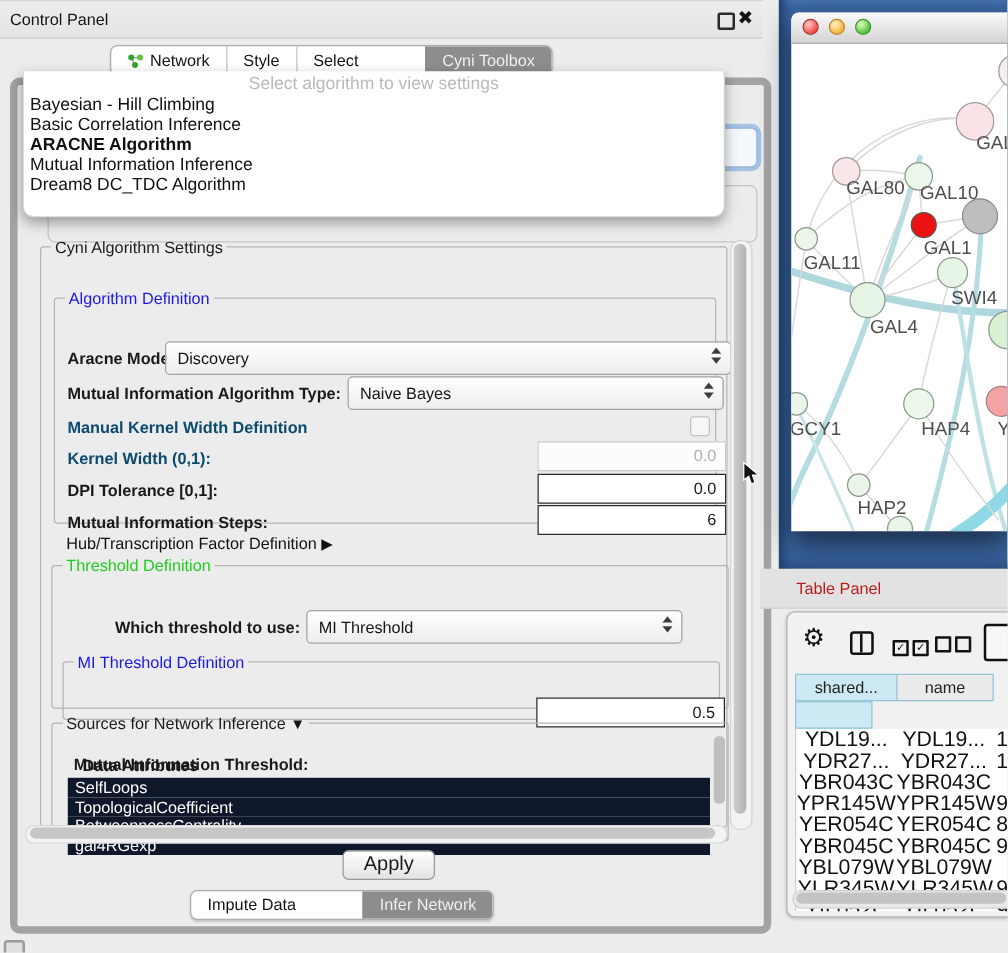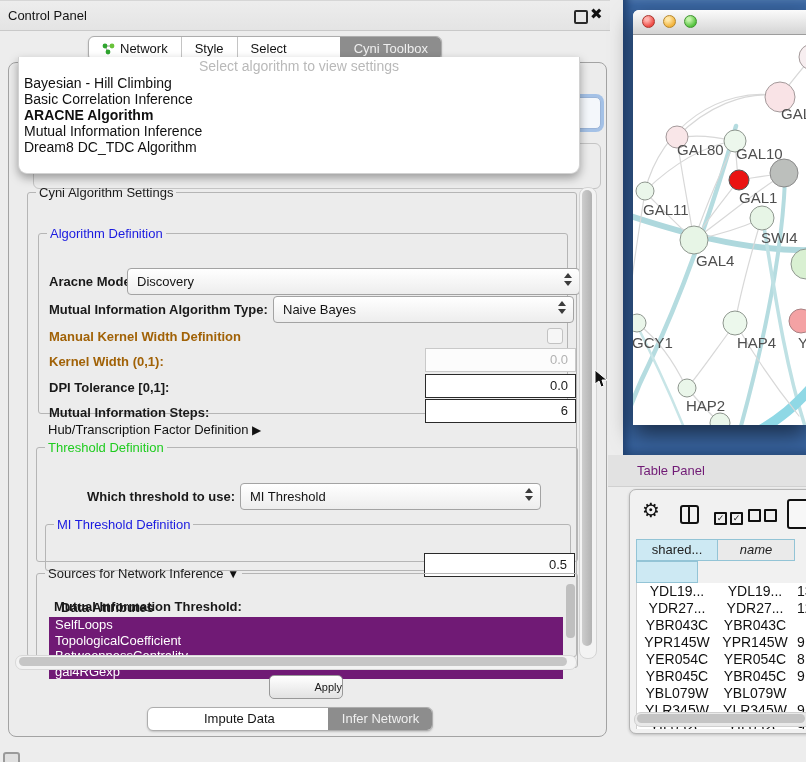--- a/index.html
+++ b/index.html
@@ -15,74 +15,74 @@
   #close-ic{position:absolute;left:590px;top:4px;font-size:15px;font-weight:bold;color:#111;}
 
   #top-tabs{left:88px;top:36px;height:23px;display:flex;background:#fff;border:1px solid #adadad;
     border-radius:6px;overflow:hidden;box-shadow:0 1px 2px rgba(0,0,0,.18);}
   .seg{padding:0 13px;line-height:23px;font-size:13px;color:#141414;border-left:1px solid #c4c4c4;display:flex;align-items:center;gap:5px;}
   .seg:first-child{border-left:none;}
   .seg.sel{background:#8d8d8d;color:#efefef;border-left-color:#8d8d8d;margin-left:40px;}
   .seg.sel+.seg{border-left-color:#8d8d8d;}
 
   #cp-body{left:8px;top:62px;width:597px;height:673px;background:#ececec;
-    border:1px solid #a3a3a3;border-radius:8px;}
+    border:6px solid #a3a3a3;border-radius:8px;}
 
   
   #hidden-combo{left:538px;top:34px;width:52px;height:30px;border:1px solid #9ab4d8;border-radius:5px;
     background:#f4f7fb;box-shadow:0 0 0 3px rgba(106,158,226,.55);}
   #hidden-box{left:24px;top:80px;width:566px;height:44px;border:1px solid #c4c4c4;border-radius:6px;}
 
   fieldset{position:absolute;margin:0;padding:0;border:1px solid #b5b5b5;border-radius:3px;background:transparent;}
   legend{margin-left:8px;padding:0 3px;font-size:13px;color:#1c1c1c;}
   legend.blue,#fs-algdef>legend,#fs-mithresh>legend{color:#1a1ae0;}
   #fs-thresh>legend{color:#1fcc1f;}
 
   #fs-cyni{left:18px;top:122px;width:548px;height:470px;}
   #fs-algdef{left:10px;top:26px;width:528px;height:186px;}
   #fs-thresh{left:8px;top:240px;width:540px;height:120px;}
   #fs-mithresh{left:8px;top:62px;width:524px;height:52px;}
   #fs-sources{left:8px;top:366px;width:540px;height:100px;}
 
   .lbl{position:absolute;font-weight:bold;color:#191919;white-space:nowrap;}
-  .lbl.dis{color:#a16207;}
+  .lbl.dis{color:#0c4a6e;}
   .plain{font-weight:normal;color:#111;}
 
   .combo{position:absolute;height:25px;background:linear-gradient(#ffffff,#ededed);
     border:1px solid #a3a3a3;border-radius:4px;line-height:25px;padding-left:9px;color:#141414;}
   .combo .arr{position:absolute;right:7px;top:4px;width:8px;}
   .combo .arr::before{content:"";display:block;margin:0 auto 3px;width:0;height:0;
     border-left:4px solid transparent;border-right:4px solid transparent;border-bottom:5px solid #3c3c3c;}
   .combo .arr::after{content:"";display:block;margin:0 auto;width:0;height:0;
     border-left:4px solid transparent;border-right:4px solid transparent;border-top:5px solid #3c3c3c;}
 
   .tfield{position:absolute;width:142px;height:22px;background:#fff;border:1px solid #2a2a2a;
     line-height:22px;text-align:right;padding-right:7px;box-sizing:content-box;}
   .tfield.dis{border:1px solid #c9c9c9;color:#b2b2b2;background:#fcfcfc;}
   #mkw-check{left:508px;top:87px;width:14px;height:14px;background:#f6f6f6;border:1px solid #c2c2c2;border-radius:3px;}
 
   #hub-row{left:20px;top:222px;position:absolute;color:#111;}
   .tri{color:#111;font-size:12px;}
 
   #attr-lbl{position:absolute;left:24px;top:19px;font-weight:bold;}
   #attr-list{position:absolute;left:12px;top:36px;width:514px;height:62px;background:#fff;overflow:hidden;}
-  .attr-item{height:15.5px;line-height:15.5px;background:#701a75;color:#fff;padding-left:6px;font-size:13px;}
+  .attr-item{height:15.5px;line-height:15.5px;background:#0f172a;color:#fff;padding-left:6px;font-size:13px;}
   #attr-scroll{position:absolute;right:2px;top:3px;width:9px;height:54px;background:#bfbfbf;border-radius:4px;}
 
   #vscroll{left:570px;top:124px;width:16px;height:470px;background:#f3f3f3;border:1px solid #d4d4d4;border-radius:8px;}
   #vscroll .thumb{position:absolute;left:2px;top:2px;width:10px;height:456px;border-radius:5px;
     background:linear-gradient(90deg,#cdcdcd,#b2b2b2);}
   #hscroll{left:6px;top:592px;width:560px;height:13px;background:#f3f3f3;border:1px solid #d8d8d8;border-radius:7px;}
   #hscroll .thumb{position:absolute;left:3px;top:1px;width:548px;height:9px;border-radius:5px;background:#c6c6c6;}
 
   #apply-btn{left:260px;top:612px;width:72px;height:22px;background:linear-gradient(#ffffff,#e2e2e2);
-    border:1px solid #989898;border-radius:5px;text-align:right;line-height:22px;font-size:11px;}
+    border:1px solid #989898;border-radius:5px;text-align:center;line-height:22px;font-size:16px;}
 
   #bottom-tabs{left:138px;top:644px;height:22px;display:flex;background:#fff;border:1px solid #adadad;
-    border-radius:6px;overflow:hidden;box-shadow:0 1px 2px rgba(0,0,0,.18);padding-left:43px;}
+    border-radius:6px;overflow:hidden;box-shadow:0 1px 2px rgba(0,0,0,.18);}
   #bottom-tabs .seg{line-height:22px;}
 
   
   #algo-popup{left:18px;top:57px;width:560px;height:116px;background:#fff;border:1px solid #d2d2d2;border-top:none;
     border-radius:0 0 9px 9px;box-shadow:0 4px 10px rgba(0,0,0,.35);z-index:40;}
   #algo-prompt{height:18px;line-height:18px;text-align:center;color:#b9b9b9;font-size:14px;}
   #algo-list{list-style:none;margin:0;padding:0;}
   #algo-list li{height:16px;line-height:16px;padding-left:5px;font-size:14px;color:#101010;white-space:nowrap;}
   #algo-list li.sel{font-weight:bold;}
 
@@ -94,39 +94,39 @@
   #net-titlebar{height:24px;background:linear-gradient(#fbfbfb,#d4d4d4);border-bottom:1px solid #9d9d9d;}
   .light{position:absolute;top:5px;width:13px;height:13px;border-radius:50%;}
   #light-red{left:9px;background:radial-gradient(circle at 35% 30%,#ffb3ae 15%,#ee4b45 70%);border:1px solid #a8362f;box-sizing:border-box;}
   #light-yellow{left:30px;background:radial-gradient(circle at 35% 30%,#ffe7a8 15%,#f2b33c 70%);border:1px solid #b5872c;box-sizing:border-box;}
   #light-green{left:51px;background:radial-gradient(circle at 35% 30%,#c2f3a9 15%,#55c33f 70%);border:1px solid #3f9330;box-sizing:border-box;}
   #net-svg{position:absolute;left:0;top:24px;}
   .netlbl{font-size:15px;fill:#4f4f4f;}
 
   
   #tp-strip{left:608px;top:455px;width:198px;height:31px;background:#e2e2e2;border-bottom:1px solid #d0d0d0;}
-  #tp-title{position:absolute;left:29px;top:0;line-height:31px;font-size:13px;color:#701a75;}
+  #tp-title{position:absolute;left:29px;top:0;line-height:31px;font-size:13px;color:#b91c1c;}
   #table-window{left:629px;top:489px;width:190px;height:243px;background:#f1f1f1;border:1px solid #b5b5b5;
     border-radius:7px;box-shadow:0 1px 3px rgba(0,0,0,.2);}
   #gear-ic{position:absolute;left:12px;top:8px;font-size:20px;color:#111;}
   #cols-ic{position:absolute;left:50px;top:15px;width:15px;height:15px;border:2px solid #111;border-radius:3px;}
   #cols-ic::after{content:"";position:absolute;left:6px;top:0;bottom:0;width:2px;background:#111;}
   .cbx{display:inline-block;width:9px;height:9px;border:2px solid #111;border-radius:1px;margin-right:3px;
     font-size:9px;line-height:9px;text-align:center;font-weight:bold;color:#111;}
   #chk-grp{position:absolute;left:84px;top:19px;}
   #unchk-grp{position:absolute;left:118px;top:19px;}
   #doc-ic{position:absolute;left:157px;top:9px;width:20px;height:26px;border:2px solid #111;border-radius:3px;background:#f7f7f7;}
   #tp-table{position:absolute;left:6px;top:49px;width:216px;}
   .hcell{display:inline-block;height:20px;line-height:20px;text-align:center;font-size:13px;color:#222;
     border:1px solid #93c4d6;margin-right:-1px;vertical-align:top;}
   .hcell.hl{background:#cde9f3;}
   .hcell.plain-h{background:#eaeaea;}
   #tp-rows{background:#fff;width:216px;height:146px;overflow:hidden;border-left:1px solid #cfcfcf;}
   .trow{height:17px;line-height:17px;white-space:nowrap;}
-  .tcell{display:inline-block;height:17px;text-align:center;font-size:14px;color:#111;vertical-align:top;}
+  .tcell{display:inline-block;height:17px;text-align:center;font-size:17px;color:#111;vertical-align:top;}
   .tcell.c2{text-align:left;padding-left:4px;}
   #tp-hscroll{position:absolute;left:4px;top:222px;width:184px;height:13px;background:#e9e9e9;
     border:1px solid #cfcfcf;border-radius:7px;}
   #tp-hscroll .thumb{position:absolute;left:2px;top:1px;width:168px;height:9px;border-radius:5px;background:#c4c4c4;}
 
   #cursor{left:594px;top:369px;z-index:60;}
   #corner-chip{left:3px;top:752px;width:13px;height:10px;border:2px solid #9a9a9a;border-radius:3px;background:#e0e0e0;}
 </style>
 </head>
 <body>
@@ -317,21 +317,21 @@
 <div class="abs" id="tp-strip">
   <span id="tp-title">Table Panel</span>
 </div>
 <div class="abs" id="table-window">
   <span id="gear-ic">⚙</span>
   <span id="cols-ic"></span>
   <span id="chk-grp"><span class="cbx">✓</span><span class="cbx">✓</span></span>
   <span id="unchk-grp"><span class="cbx"></span><span class="cbx"></span></span>
   <span id="doc-ic"></span>
   <div id="tp-table">
-    <div id="tp-head"><span class="hcell hl" style="width: 80px;">shared...</span><span class="hcell plain-h" style="width: 76px; font-style: italic;">name</span><span class="hcell hl" style="width: 60px;"></span></div>
+    <div id="tp-head"><span class="hcell hl" style="width: 80px;">shared...</span><span class="hcell plain-h" style="width: 76px;">name</span><span class="hcell hl" style="width: 60px;"></span></div>
     <div id="tp-rows">
         <div class="trow"><span class="tcell c0" style="width: 80px;">YDL19...</span><span class="tcell c1" style="width: 76px;">YDL19...</span><span class="tcell c2" style="width: 60px;">13</span></div>
         <div class="trow"><span class="tcell c0" style="width: 80px;">YDR27...</span><span class="tcell c1" style="width: 76px;">YDR27...</span><span class="tcell c2" style="width: 60px;">12</span></div>
         <div class="trow"><span class="tcell c0" style="width: 80px;">YBR043C</span><span class="tcell c1" style="width: 76px;">YBR043C</span><span class="tcell c2" style="width: 60px;"></span></div>
         <div class="trow"><span class="tcell c0" style="width: 80px;">YPR145W</span><span class="tcell c1" style="width: 76px;">YPR145W</span><span class="tcell c2" style="width: 60px;">9.</span></div>
         <div class="trow"><span class="tcell c0" style="width: 80px;">YER054C</span><span class="tcell c1" style="width: 76px;">YER054C</span><span class="tcell c2" style="width: 60px;">8.</span></div>
         <div class="trow"><span class="tcell c0" style="width: 80px;">YBR045C</span><span class="tcell c1" style="width: 76px;">YBR045C</span><span class="tcell c2" style="width: 60px;">9.</span></div>
         <div class="trow"><span class="tcell c0" style="width: 80px;">YBL079W</span><span class="tcell c1" style="width: 76px;">YBL079W</span><span class="tcell c2" style="width: 60px;"></span></div>
         <div class="trow"><span class="tcell c0" style="width: 80px;">YLR345W</span><span class="tcell c1" style="width: 76px;">YLR345W</span><span class="tcell c2" style="width: 60px;">9.</span></div>
         <div class="trow"><span class="tcell c0" style="width: 80px;">YIL052C</span><span class="tcell c1" style="width: 76px;">YIL052C</span><span class="tcell c2" style="width: 60px;">9.</span></div>

